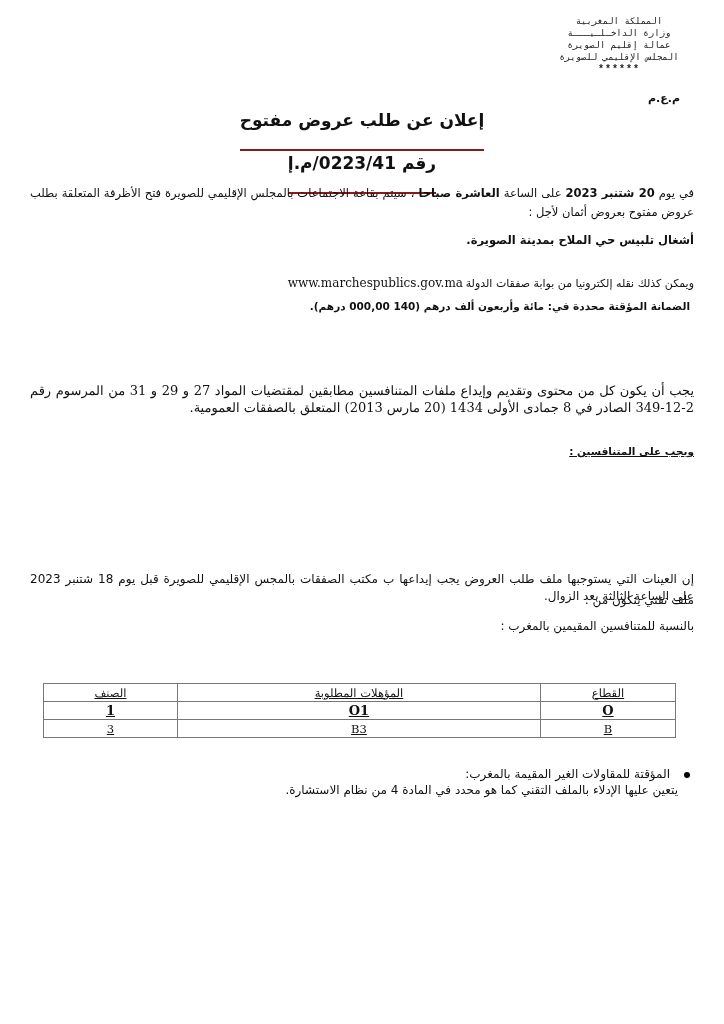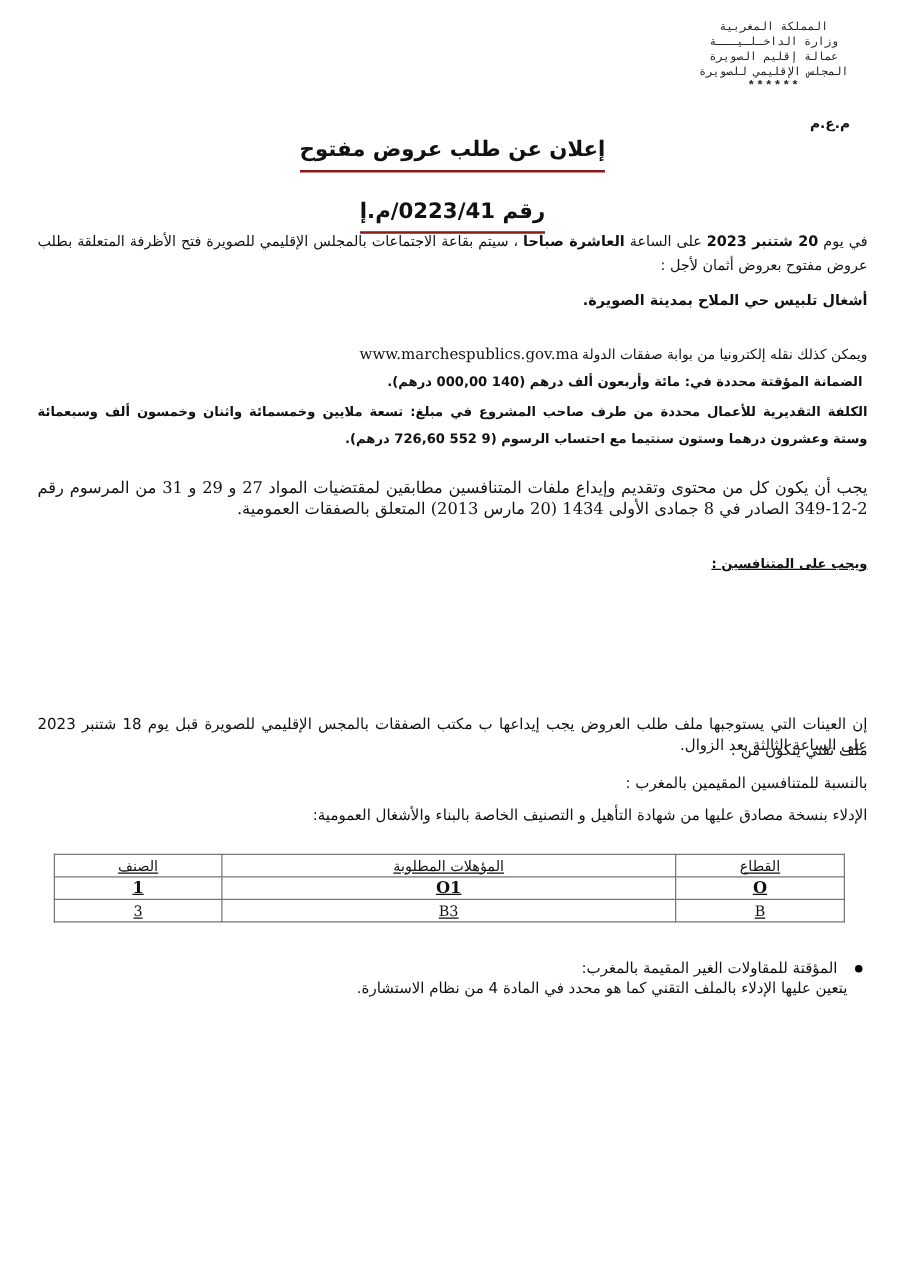--- a/index.html
+++ b/index.html
@@ -7,21 +7,21 @@
     .page { position: absolute; left: 0; top: 0; width: 724px; height: 1024px; direction: rtl; }
 
     .header { position: absolute; top: 16px; right: 30px; width: 150px; text-align: center;
       font-family: Liberation Mono, monospace; font-size: 9px; line-height: 12px; color: #222; }
     .header .stars { font-size: 10px; letter-spacing: 1px; font-weight: bold; line-height: 11px; }
     .ref { position: absolute; top: 92px; right: 44px; font-family: "DejaVu Sans", sans-serif;
       font-size: 11px; font-weight: bold; }
 
     .title { position: absolute; top: 108px; left: 0; width: 724px; text-align: center;
       font-family: "DejaVu Sans", sans-serif; font-weight: bold; font-size: 17px; line-height: 24px; }
-    .title span { display: inline-block; border-bottom: 2px solid #8b1a1a; padding-bottom: 4px; margin-bottom: 19px; }
+    .title span { display: inline-block; border-bottom: 2px solid #8b1a1a; padding-bottom: 17px; margin-bottom: 0; }
 
     .p { position: absolute; right: 30px; width: 664px; text-align: justify; }
     .sans { font-family: "DejaVu Sans", sans-serif; }
     .serif { font-family: "DejaVu Serif", serif; }
     .sm { font-size: 11.5px; line-height: 19px; }
     .md { font-size: 12.5px; line-height: 17px; }
     .b { font-weight: bold; }
     .u { text-decoration: underline; }
     .ltr { direction: ltr; unicode-bidi: embed; }
 
@@ -58,32 +58,30 @@
     <span>في يوم </span><span class="b">20 شتنبر 2023</span><span> على الساعة </span><span class="b">العاشرة صباحا</span><span> ، سيتم بقاعة الاجتماعات بالمجلس الإقليمي للصويرة فتح الأظرفة المتعلقة بطلب عروض مفتوح بعروض أثمان لأجل :</span>
   </div>
 
   <div class="p sans b" style="top:232px; font-size:11.5px; line-height:16px;">أشغال تلبيس حي الملاح بمدينة الصويرة.</div>
   <div class="p" style="top:275px; font-size:11px; line-height:16px;">
     <span class="sans">ويمكن كذلك نقله إلكترونيا من بوابة صفقات الدولة</span>
     <span class="serif ltr" style="font-size:12px;">www.marchespublics.gov.ma</span>
   </div>
 
   <div class="p sans b" style="top:298px; font-size:10.5px; line-height:17px; padding-right:4px; width:660px;">الضمانة المؤقتة محددة في: مائة وأربعون ألف درهم (140 000,00 درهم).</div>
-  <div class="p sans b" style="top:320px; font-size:10.5px; line-height:21px;">الكلفة التقديرية للأعمال محددة من طرف صاحب المشروع في مبلغ: تسعة ملايين وخمسمائة واثنان وخمسون ألف وسبعمائة وستة وعشرون درهما وستون سنتيما مع احتساب الرسوم (9 552 726,60 درهم).</div>
 
   <div class="p serif" style="top:382px; font-size:13px; line-height:17px;">يجب أن يكون كل من محتوى وتقديم وإيداع ملفات المتنافسين مطابقين لمقتضيات المواد 27 و 29 و 31 من المرسوم رقم 2-12-349 الصادر في 8 جمادى الأولى 1434 (20 مارس 2013) المتعلق بالصفقات العمومية.</div>
 
   <div class="p sans b u" style="top:445px; font-size:10.5px;">ويجب على المتنافسين :</div>
 
 
   <div class="p sans md" style="top:571px; font-size:12px;">إن العينات التي يستوجبها ملف طلب العروض يجب إيداعها ب مكتب الصفقات بالمجس الإقليمي للصويرة قبل يوم 18 شتنبر 2023 على الساعة الثالثة بعد الزوال.</div>
 
   <div class="p sans" style="top:593px; font-size:12px;">ملف تقني يتكون من :</div>
   <div class="p sans" style="top:619px; font-size:12px;">بالنسبة للمتنافسين المقيمين بالمغرب :</div>
-  <div class="p sans" style="top:645px; font-size:12px;">الإدلاء بنسخة مصادق عليها من شهادة التأهيل و التصنيف الخاصة بالبناء والأشغال العمومية:</div>
 
   <table class="q">
     <tbody>
         <tr>
       <td>القطاع</td>
       <td>المؤهلات المطلوبة</td>
       <td>الصنف</td>
     </tr>
     <tr class="r1">
       <td>O</td>

